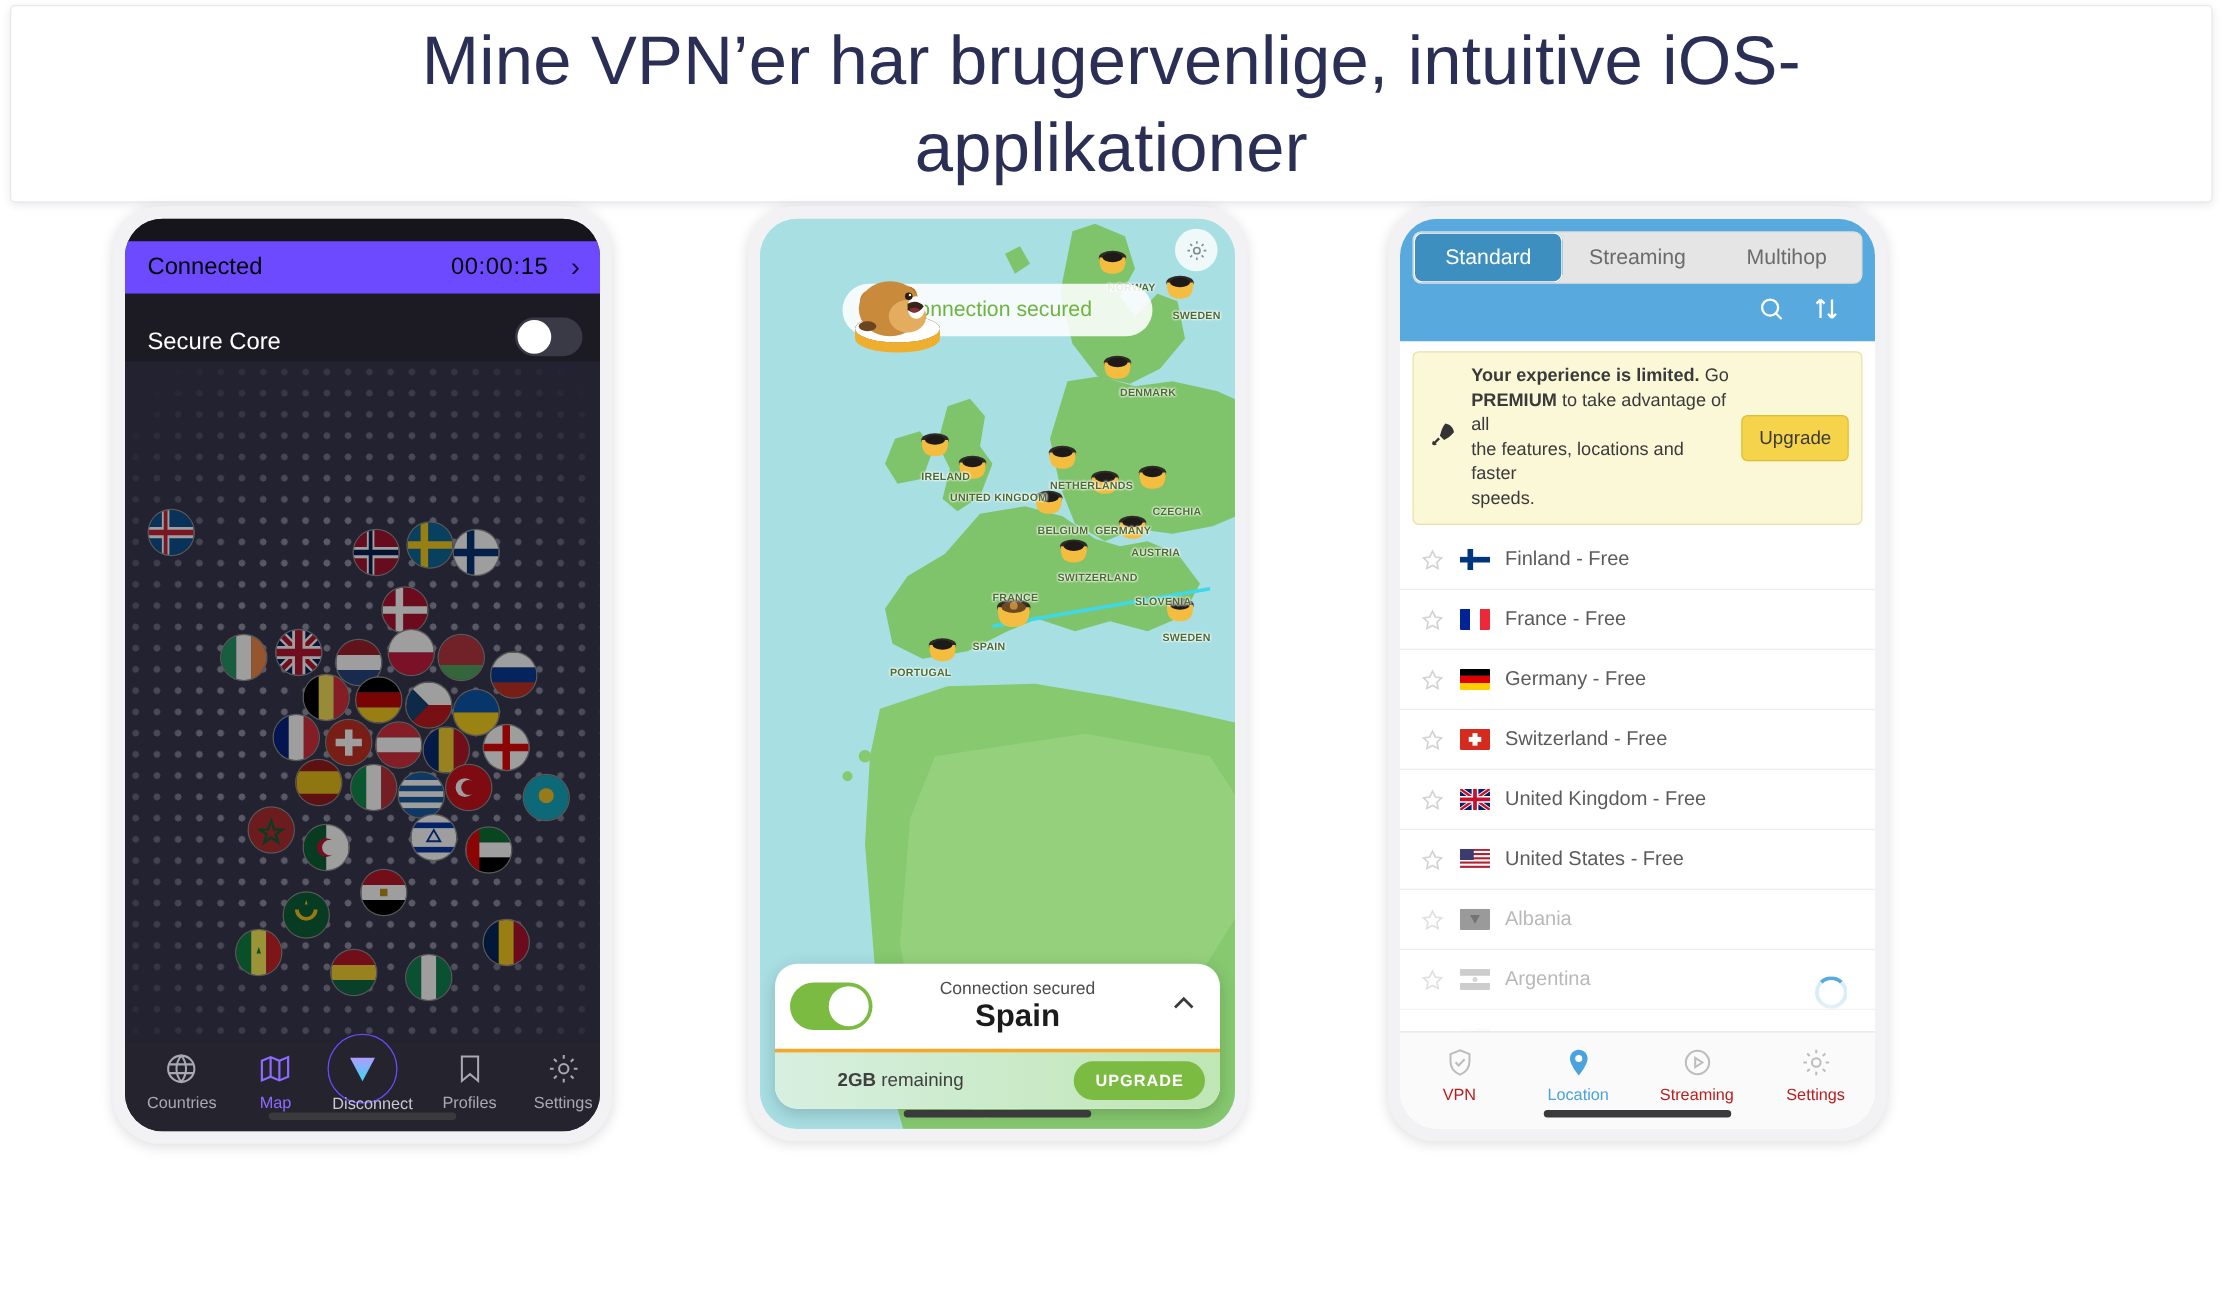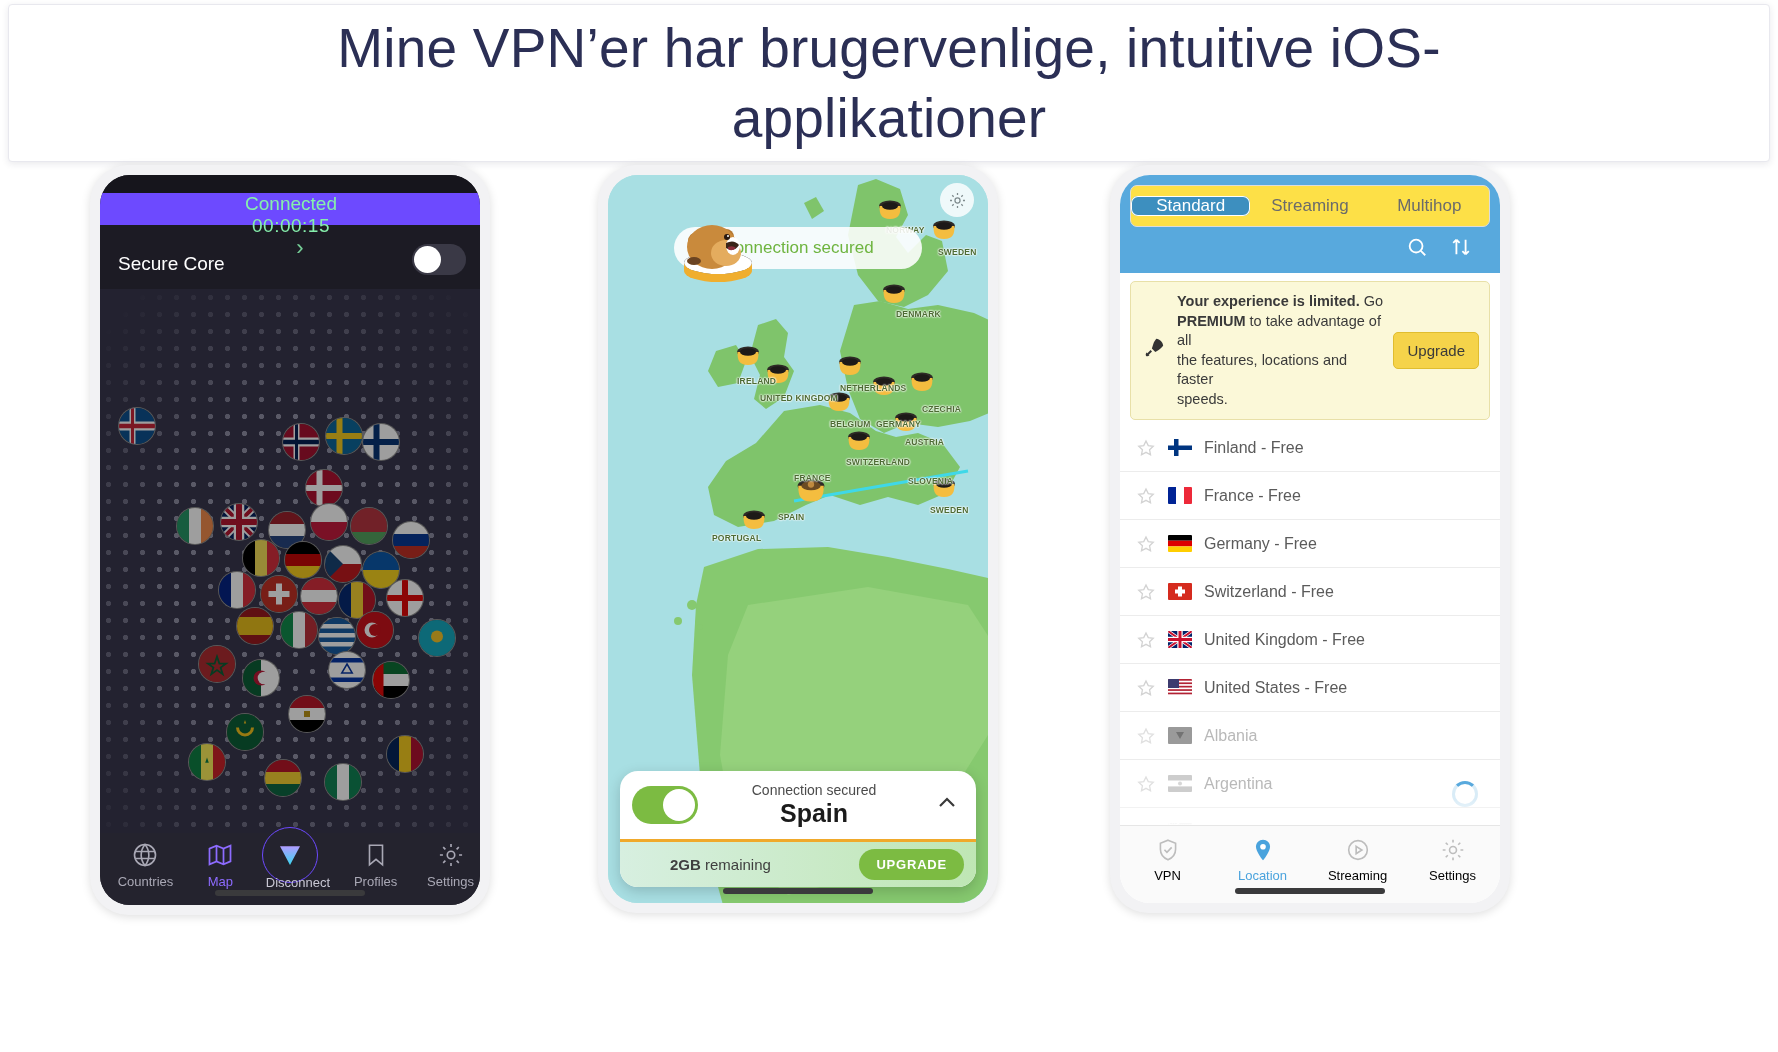--- a/index.html
+++ b/index.html
@@ -49,24 +49,23 @@
     position: absolute; left: 50%; transform: translateX(-50%);
     bottom: 9px; width: 150px; height: 6px; border-radius: 3px;
     background: #3a3a3c;
   }
 
   
   .p1 { position: absolute; left: 90px; top: 3px; width: 400px; height: 750px; }
   .p1-screen { background: #1c1b24; }
   .p1-statusbar { height: 18px; background: #16151c; }
   .p1-connbar {
-    height: 32px; background: #6d4aff;
+    height: 42px; background: #6d4aff;
     display: flex; align-items: center; padding: 0 16px 0 18px;
-    color: #86efac;
-    flex-direction: column;
+    color: #000000;
   }
   .p1-conn-label { font-size: 19px; flex: 1; }
   .p1-conn-time { font-size: 19px; letter-spacing: .5px; }
   .p1-chevron { margin-left: 18px; font-size: 22px; opacity: .85; line-height: 1; }
   .p1-securecore {
     height: 50px; background: #1c1b24; display: flex; align-items: flex-end;
     padding: 0 14px 0 18px; color: #fff;
   }
   .p1-sc-label { font-size: 19px; flex: 1; }
   .p1-switch {
@@ -176,22 +175,22 @@
   .p2-upgrade {
     background: #7cbb42; color: #fff; font-size: 13px; font-weight: bold;
     letter-spacing: .8px; padding: 8px 17px; border-radius: 16px;
   }
 
   
   .p3 { position: absolute; left: 1110px; top: 3px; width: 400px; height: 748px; }
   .p3-screen { background: #fff; }
   .p3-top { background: #58a9dd; padding: 10px 10px 0; }
   .p3-segment {
-    display: flex; background: #fde047; border-radius: 7px; overflow: hidden;
-    height: 42px; border: 1px solid #dcdcdc; align-items: center;
+    display: flex; background: #e5e5e5; border-radius: 7px; overflow: hidden;
+    height: 42px; border: 1px solid #dcdcdc;
   }
   .p3-seg {
     flex: 1; display: flex; align-items: center; justify-content: center;
     font-size: 17px; color: #6b6b6b;
   }
   .p3-seg.active {
     background: #3d8fbf; color: #fff; border-radius: 7px;
     box-shadow: inset 0 0 0 1px #fff;
   }
   .p3-iconrow {
@@ -222,21 +221,21 @@
   .p3-row.dim .p3-flag { filter: grayscale(1) opacity(.55); }
   .p3-spinner {
     position: absolute; right: 22px; bottom: 96px; width: 26px; height: 26px;
     border-radius: 50%; border: 3px solid #d9ecf7; border-top-color: #58a9dd;
   }
   .p3-tabbar {
     position: absolute; left: 0; right: 0; bottom: 0; height: 78px;
     background: #fafafa; border-top: 1px solid #e6e6e6;
     display: flex; align-items: flex-start; padding-top: 10px;
   }
-  .p3-tab { flex: 1; text-align: center; color: #000000; font-size: 13px; }
+  .p3-tab { flex: 1; text-align: center; color: #b91c1c; font-size: 13px; }
   .p3-tab .ic { display: block; height: 28px; margin-bottom: 4px; }
   .p3-tab.active { color: #4aa3dd; }
   .fadebot {
     position: absolute; left: 0; right: 0; bottom: 78px; height: 26px;
     background: linear-gradient(to bottom, rgba(255,255,255,0), #fff);
   }
 </style>
 </head>
 <body>
 

